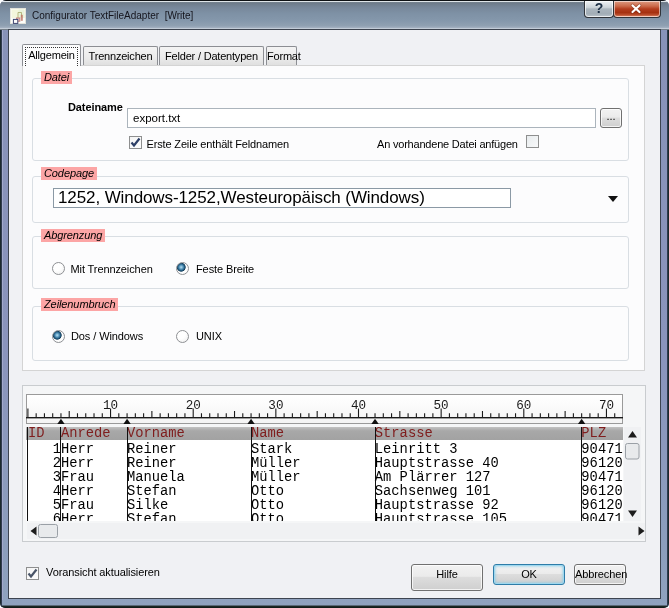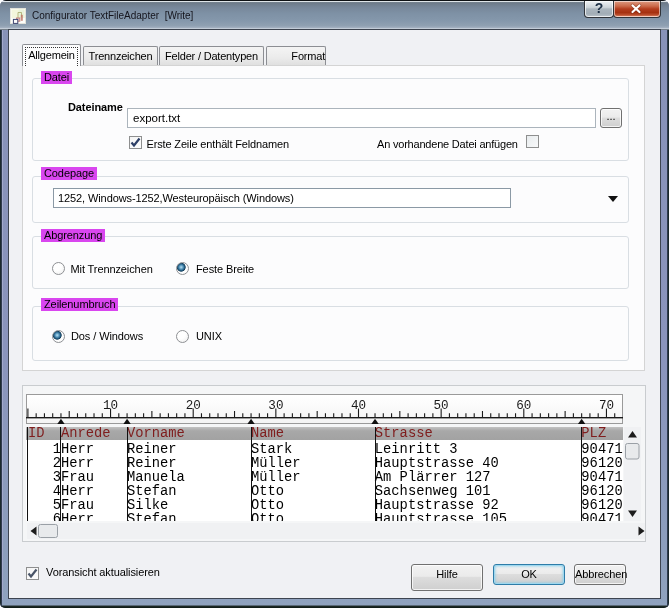--- a/index.html
+++ b/index.html
@@ -1,20 +1,20 @@
 <!DOCTYPE html>
 <html><head><meta charset="utf-8">
 <style>
 html,body{margin:0;padding:0;}
 body{width:669px;height:608px;overflow:hidden;font-family:"Liberation Sans",sans-serif;}
 #win{position:relative;width:669px;height:608px;background:#8a94bc;overflow:hidden;border-radius:6px 6px 5px 5px;}
 .abs{position:absolute;}
 .t12{font-size:11px;letter-spacing:-0.1px;line-height:13px;color:#000;white-space:nowrap;}
 .grp{position:absolute;border:1px solid #d9dee3;border-radius:3px;background:transparent;}
-.glab{position:absolute;font-size:11px;letter-spacing:-0.1px;line-height:13px;background:#d946ef;padding:0 3px;color:#000;white-space:nowrap;}
+.glab{position:absolute;font-size:11px;letter-spacing:-0.1px;line-height:13px;background:#fca5a5;padding:0 3px;color:#000;white-space:nowrap;font-style:italic;}
 .btn{position:absolute;border:1px solid #707070;border-radius:3px;
  background:linear-gradient(180deg,#f2f2f2 0%,#ebebeb 45%,#dddddd 50%,#cfcfcf 100%);
  font-size:11px;letter-spacing:-0.1px;color:#000;text-align:center;box-shadow:inset 0 0 0 1px rgba(255,255,255,.75);}
 .cb{position:absolute;width:11px;height:11px;border:1px solid #8e8f8f;background:linear-gradient(135deg,#f4f4f4,#fdfdfd);}
 .radio{position:absolute;width:11px;height:11px;border:1px solid #8e9094;border-radius:50%;background:radial-gradient(circle at 35% 30%,#ffffff 40%,#ececec);}
 .radio.on{background:radial-gradient(circle at 4.2px 4.2px,#b8dff2 0,#6aa6c8 1.6px,#2c6a92 3px,#143c58 4.1px,#ffffff 4.8px,#f5f5f5 100%);}
 pre{margin:0;font-family:"Liberation Mono",monospace;}
 </style></head>
 <body>
 <div id="win">
@@ -42,40 +42,40 @@
 
   <div class="abs" style="left:613px;top:1px;width:46px;height:16px;border:1px solid #30343a;border-top:none;border-radius:0 0 4px 4px;background:linear-gradient(180deg,#dd9b82 0%,#cb6a4a 32%,#b33d1e 50%,#a63110 72%,#bc4f2e 88%,#e28e6e 97%,#eda287 100%);box-shadow:inset 0 0 0 1px rgba(255,255,255,.55);"></div>
   <svg class="abs" style="left:613px;top:1px" width="46" height="16">
       <path d="M19.5 4.5 L26.5 11 M26.5 4.5 L19.5 11" stroke="#5e1c08" stroke-width="3.6" stroke-linecap="round" opacity="0.4"></path>
       <path d="M19.5 4.5 L26.5 11 M26.5 4.5 L19.5 11" stroke="#ffffff" stroke-width="2.2" stroke-linecap="round"></path>
     </svg>
 
   <div class="abs" style="left:22px;top:65px;width:623px;height:306px;background:#fcfcfd;border:1px solid #d4d4d4;box-sizing:border-box;"></div>
   <div class="abs" style="left:83px;top:46px;width:75px;height:19px;border:1px solid #8c8e93;border-bottom:none;border-radius:2px 2px 0 0;background:linear-gradient(180deg,#f4f4f4,#ebebeb 60%,#e0e0e0);box-sizing:border-box;font-size:11px;letter-spacing:-0.2px;white-space:nowrap;text-align:center;line-height:19px;">Trennzeichen</div>
   <div class="abs" style="left:159px;top:46px;width:105px;height:19px;border:1px solid #8c8e93;border-bottom:none;border-radius:2px 2px 0 0;background:linear-gradient(180deg,#f4f4f4,#ebebeb 60%,#e0e0e0);box-sizing:border-box;font-size:11px;letter-spacing:-0.2px;white-space:nowrap;text-align:center;line-height:19px;">Felder / Datentypen</div>
-  <div class="abs" style="left:266px;top:46px;width:60px;height:19px;border:1px solid #8c8e93;border-bottom:none;border-radius:2px 2px 0 0;background:linear-gradient(180deg,#f4f4f4,#ebebeb 60%,#e0e0e0);box-sizing:border-box;font-size:11px;letter-spacing:-0.2px;white-space:nowrap;text-align:right;line-height:19px;">Format</div>
+  <div class="abs" style="left:266px;top:46px;width:31px;height:19px;border:1px solid #8c8e93;border-bottom:none;border-radius:2px 2px 0 0;background:linear-gradient(180deg,#f4f4f4,#ebebeb 60%,#e0e0e0);box-sizing:border-box;font-size:11px;letter-spacing:-0.2px;white-space:nowrap;text-align:left;line-height:19px;">Format</div>
   <div class="abs" style="left:22px;top:44px;width:59px;height:22px;border:1px solid #8c8e93;border-bottom:none;border-radius:2px 2px 0 0;background:#fcfcfd;box-sizing:border-box;font-size:11px;letter-spacing:-0.2px;white-space:nowrap;text-align:center;line-height:21px;">
     <div style="position:absolute;left:2px;top:2px;right:2px;bottom:0;border:1px dotted #333;border-bottom:none;"></div>Allgemein</div>
 
   <div class="grp" style="left:32px;top:78px;width:595px;height:81px;"></div>
   <div class="glab" style="left:41px;top:71.2px;">Datei</div>
   <div class="abs t12" style="left:68px;top:101px;font-weight:bold;">Dateiname</div>
   <div class="abs" style="left:127px;top:108px;width:469px;height:20px;border:1px solid #abb4bc;background:#fff;box-sizing:border-box;font-size:11.5px;line-height:18px;padding-left:5px;">export.txt</div>
   <div class="btn" style="left:600px;top:108px;width:22px;height:20px;line-height:14px;box-sizing:border-box;">...</div>
   <div class="cb" style="left:129px;top:135.5px;"></div>
   <svg class="abs" style="left:129px;top:135.5px" width="13" height="13">
       <path d="M2.5 6.5 L5 9.5 L10.5 2.5" stroke="#2d3f66" stroke-width="2.2" fill="none"></path>
     </svg>
   <div class="abs t12" style="left:377px;top:137.7px;letter-spacing:-0.2px;">An vorhandene Datei anfügen</div>
   <div class="abs t12" style="left:146.5px;top:137.7px;letter-spacing:-0.15px;">Erste Zeile enthält Feldnamen</div>
   <div class="cb" style="left:525.5px;top:135px;background:linear-gradient(135deg,#e8ecee,#f8f9fa);"></div>
 
   <div class="grp" style="left:32px;top:175.5px;width:595px;height:45px;"></div>
   <div class="glab" style="left:41px;top:166.9px;">Codepage</div>
-  <div class="abs" style="left:53px;top:188px;width:458px;height:20px;border:1px solid #8b99a5;background:#fff;box-sizing:border-box;font-size:11px;letter-spacing:-0.1px;line-height:18px;padding-left:4px;">1252, Windows-1252,Westeuropäisch (Windows)</div>
+  <div class="abs" style="left:53px;top:188px;width:458px;height:20px;border:1px solid #8b99a5;background:#fff;box-sizing:border-box;font-size:17px;letter-spacing:-0.1px;line-height:18px;padding-left:4px;">1252, Windows-1252,Westeuropäisch (Windows)</div>
   <svg class="abs" style="left:607px;top:195px" width="12" height="8">
       <polygon points="1,1 11,1 6,7" fill="#111"></polygon>
     </svg>
 
   <div class="grp" style="left:32px;top:236px;width:595px;height:51px;"></div>
   <div class="glab" style="left:41px;top:228.5px;">Abgrenzung</div>
   <div class="radio" style="left:52px;top:262px;"></div>
   <div class="abs t12" style="left:70.5px;top:262.7px;">Mit Trennzeichen</div>
   <div class="radio on" style="left:175.5px;top:262px;"></div>
   <div class="abs t12" style="left:196px;top:262.7px;">Feste Breite</div>

